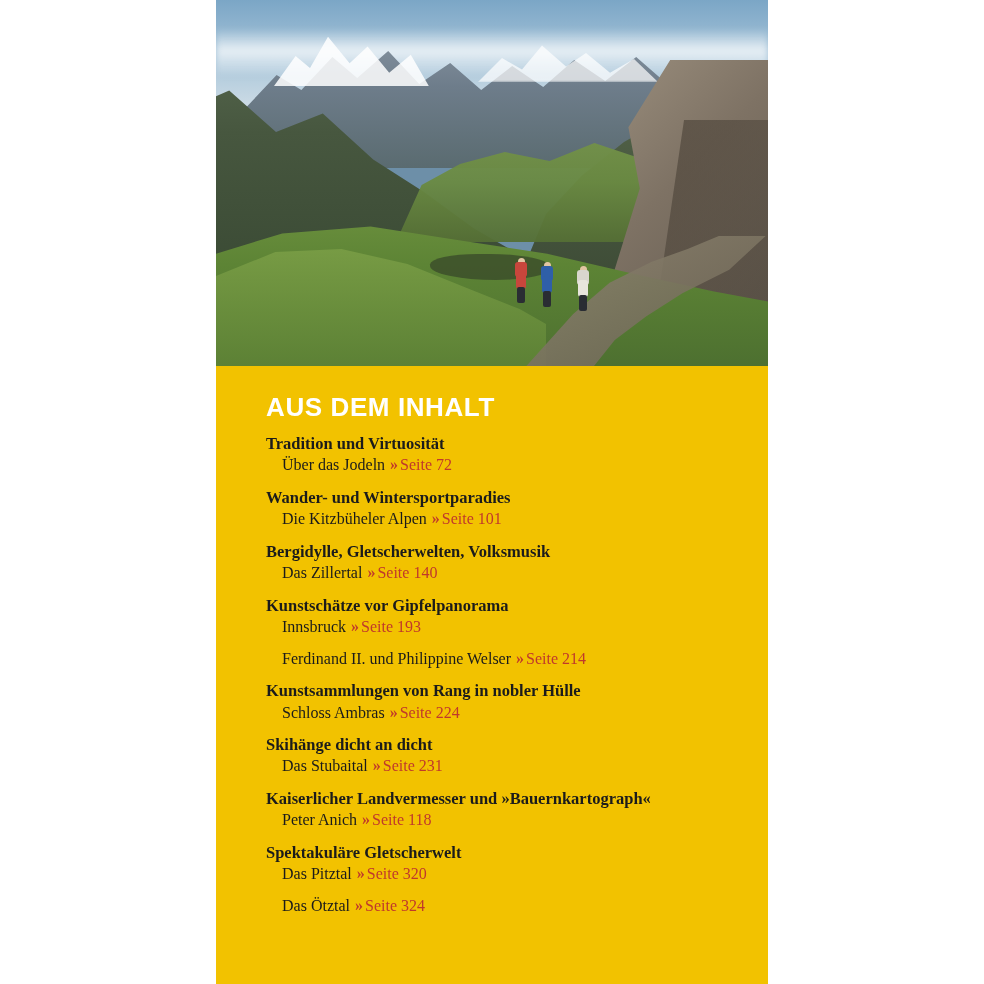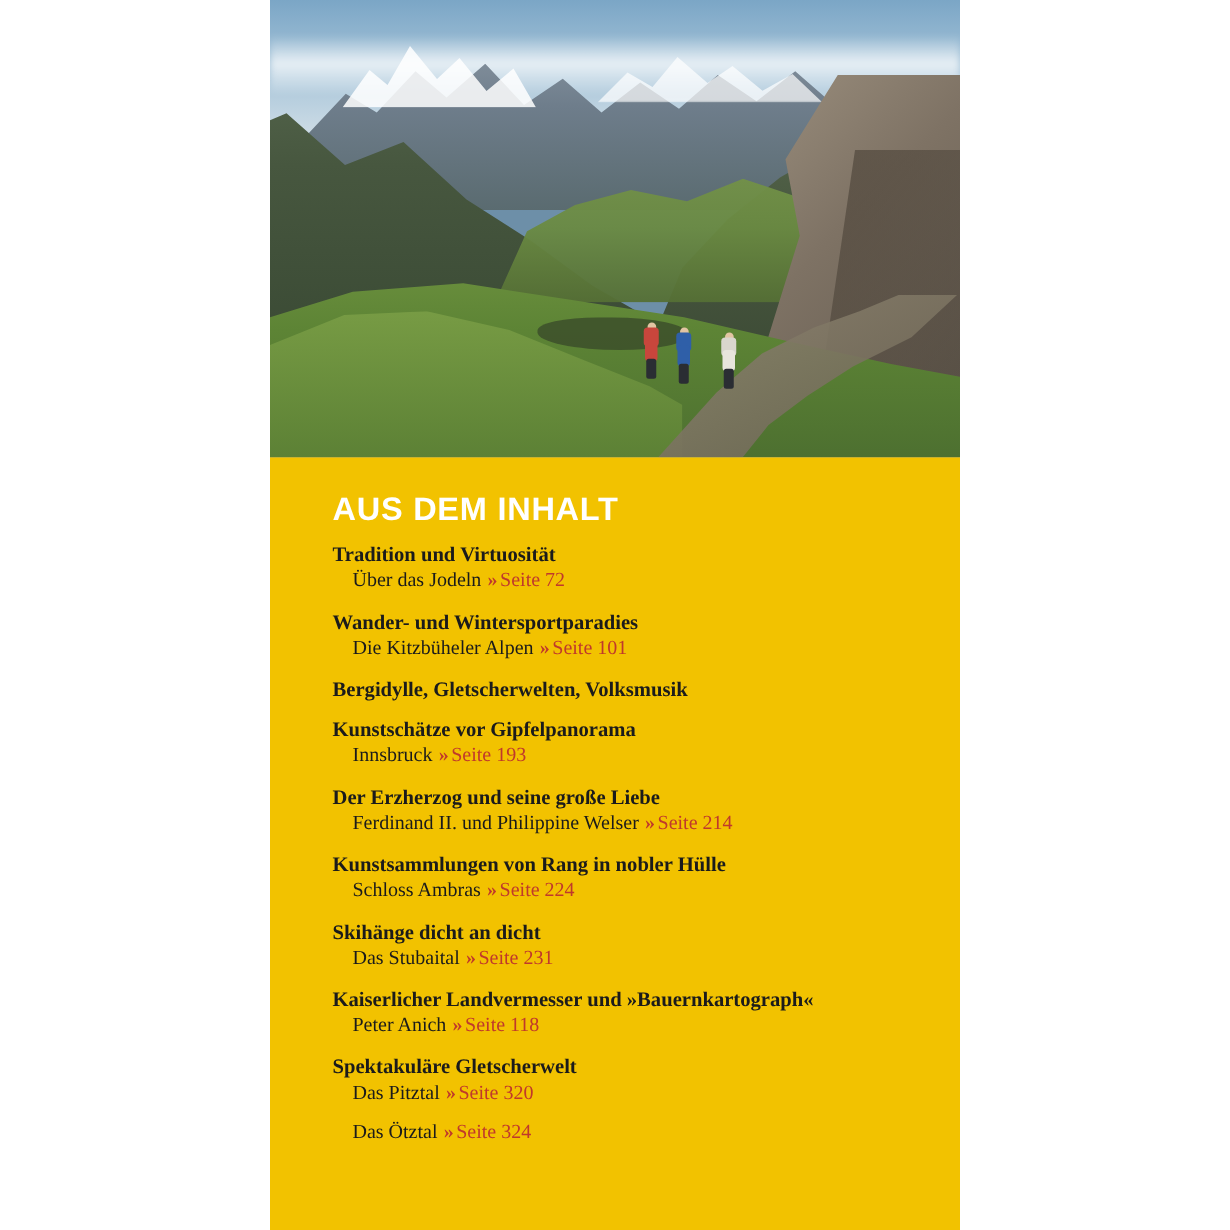--- a/index.html
+++ b/index.html
@@ -257,29 +257,29 @@
           <div class="entry-sub"><span class="sub-label">Über das Jodeln</span><span class="chev">»</span><span class="page-ref">Seite 72</span></div>
         </div>
 
         <div class="entry">
           <div class="entry-heading">Wander- und Wintersportparadies</div>
           <div class="entry-sub"><span class="sub-label">Die Kitzbüheler Alpen</span><span class="chev">»</span><span class="page-ref">Seite 101</span></div>
         </div>
 
         <div class="entry">
           <div class="entry-heading">Bergidylle, Gletscherwelten, Volksmusik</div>
+          <div class="entry-sub"><span class="sub-label">Das Zillertal</span><span class="chev">»</span><span class="page-ref">Seite 140</span></div>
         </div>
 
         <div class="entry">
           <div class="entry-heading">Kunstschätze vor Gipfelpanorama</div>
           <div class="entry-sub"><span class="sub-label">Innsbruck</span><span class="chev">»</span><span class="page-ref">Seite 193</span></div>
         </div>
 
         <div class="entry">
-          <div class="entry-heading">Der Erzherzog und seine große Liebe</div>
           <div class="entry-sub"><span class="sub-label">Ferdinand II. und Philippine Welser</span><span class="chev">»</span><span class="page-ref">Seite 214</span></div>
         </div>
 
         <div class="entry">
           <div class="entry-heading">Kunstsammlungen von Rang in nobler Hülle</div>
           <div class="entry-sub"><span class="sub-label">Schloss Ambras</span><span class="chev">»</span><span class="page-ref">Seite 224</span></div>
         </div>
 
         <div class="entry">
           <div class="entry-heading">Skihänge dicht an dicht</div>

